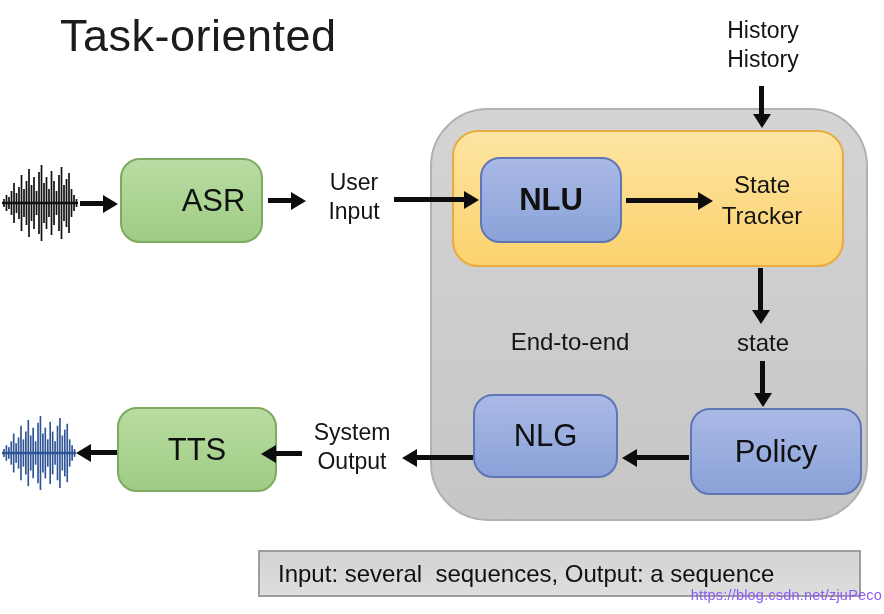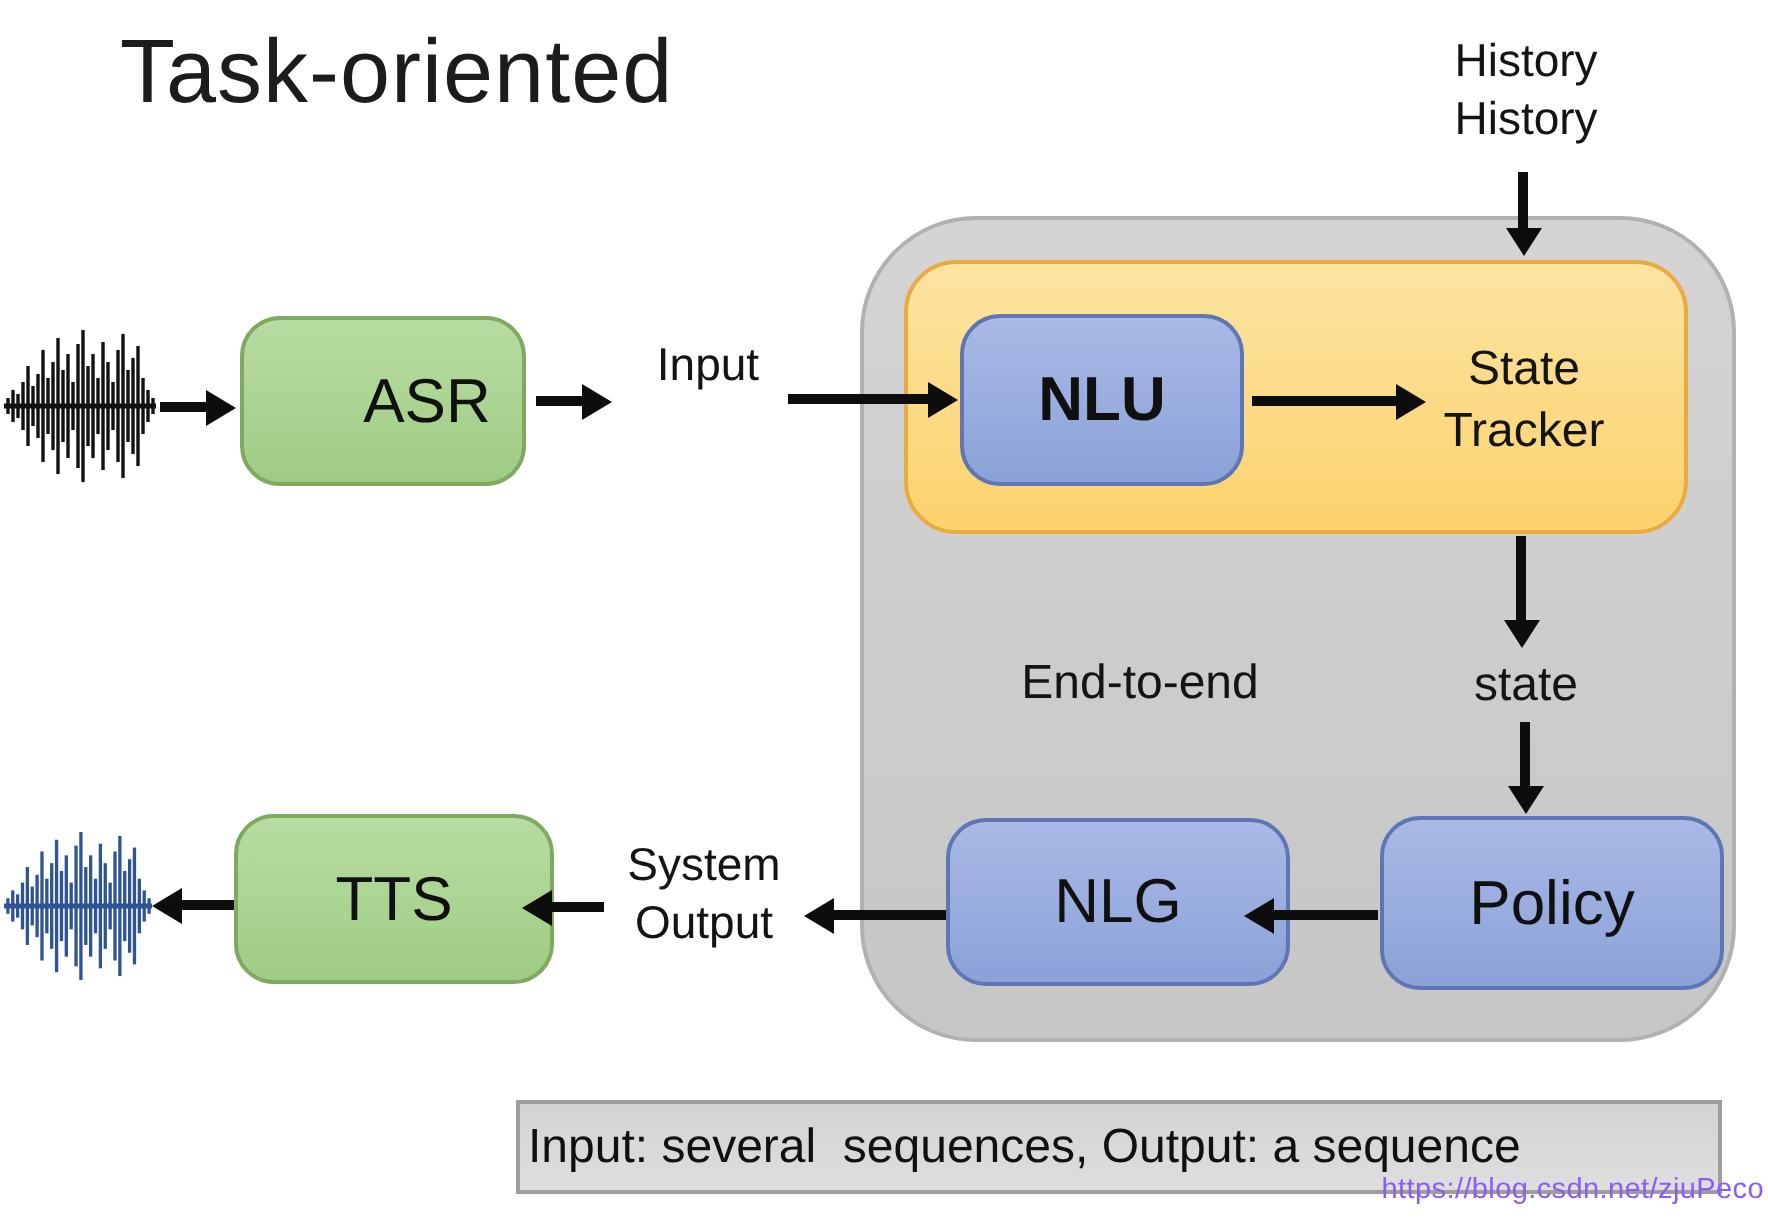--- a/index.html
+++ b/index.html
@@ -51,21 +51,21 @@
     border-right:15px solid #0d0d0d;border-top:9px solid transparent;border-bottom:9px solid transparent;
   }
   .arr.down::after{
     content:"";position:absolute;bottom:-14px;left:50%;transform:translateX(-50%);
     border-top:14px solid #0d0d0d;border-left:9px solid transparent;border-right:9px solid transparent;
   }
   .footer-box{
     left:258px;top:550px;width:603px;height:47px;box-sizing:border-box;
     background:linear-gradient(#d3d3d3,#dedede);
     border:2px solid #9d9d9d;
-    display:flex;align-items:center;padding-left:4px;
+    display:flex;align-items:center;padding-left:18px;
     font-size:24px;color:#101010;white-space:pre;
   }
   .watermark{
     left:652px;top:587px;width:230px;text-align:right;
     font-size:14.5px;color:#8b5cf6;letter-spacing:0.2px;
   }
 </style>
 </head>
 <body>
 
@@ -164,29 +164,30 @@
 
   <div class="abs lbl" style="left:700px;top:170px;width:124px;font-size:24px;">
     <div>State</div>
     <div>Tracker</div>
   </div>
 
   <div class="abs node green" style="left:117px;top:407px;width:160px;height:85px;">
     <span>TTS</span>
   </div>
 
-  <div class="abs node blue" style="left:473px;top:409px;width:172px;height:84px;text-align:center;">
+  <div class="abs node blue" style="left:473px;top:394px;width:145px;height:84px;text-align:center;">
     <span>NLG</span>
   </div>
 
   <div class="abs node blue" style="left:690px;top:408px;width:172px;height:87px;">
     <span>Policy</span>
   </div>
 
   <div class="abs lbl" style="left:315px;top:168px;width:78px;">
+    <div>User</div>
     <div>Input</div>
   </div>
 
   <div class="abs lbl" style="left:303px;top:418px;width:98px;">
     <div>System</div>
     <div>Output</div>
   </div>
 
   <div class="abs lbl single" style="left:495px;top:327px;width:150px;font-size:24px;">End-to-end</div>
 

